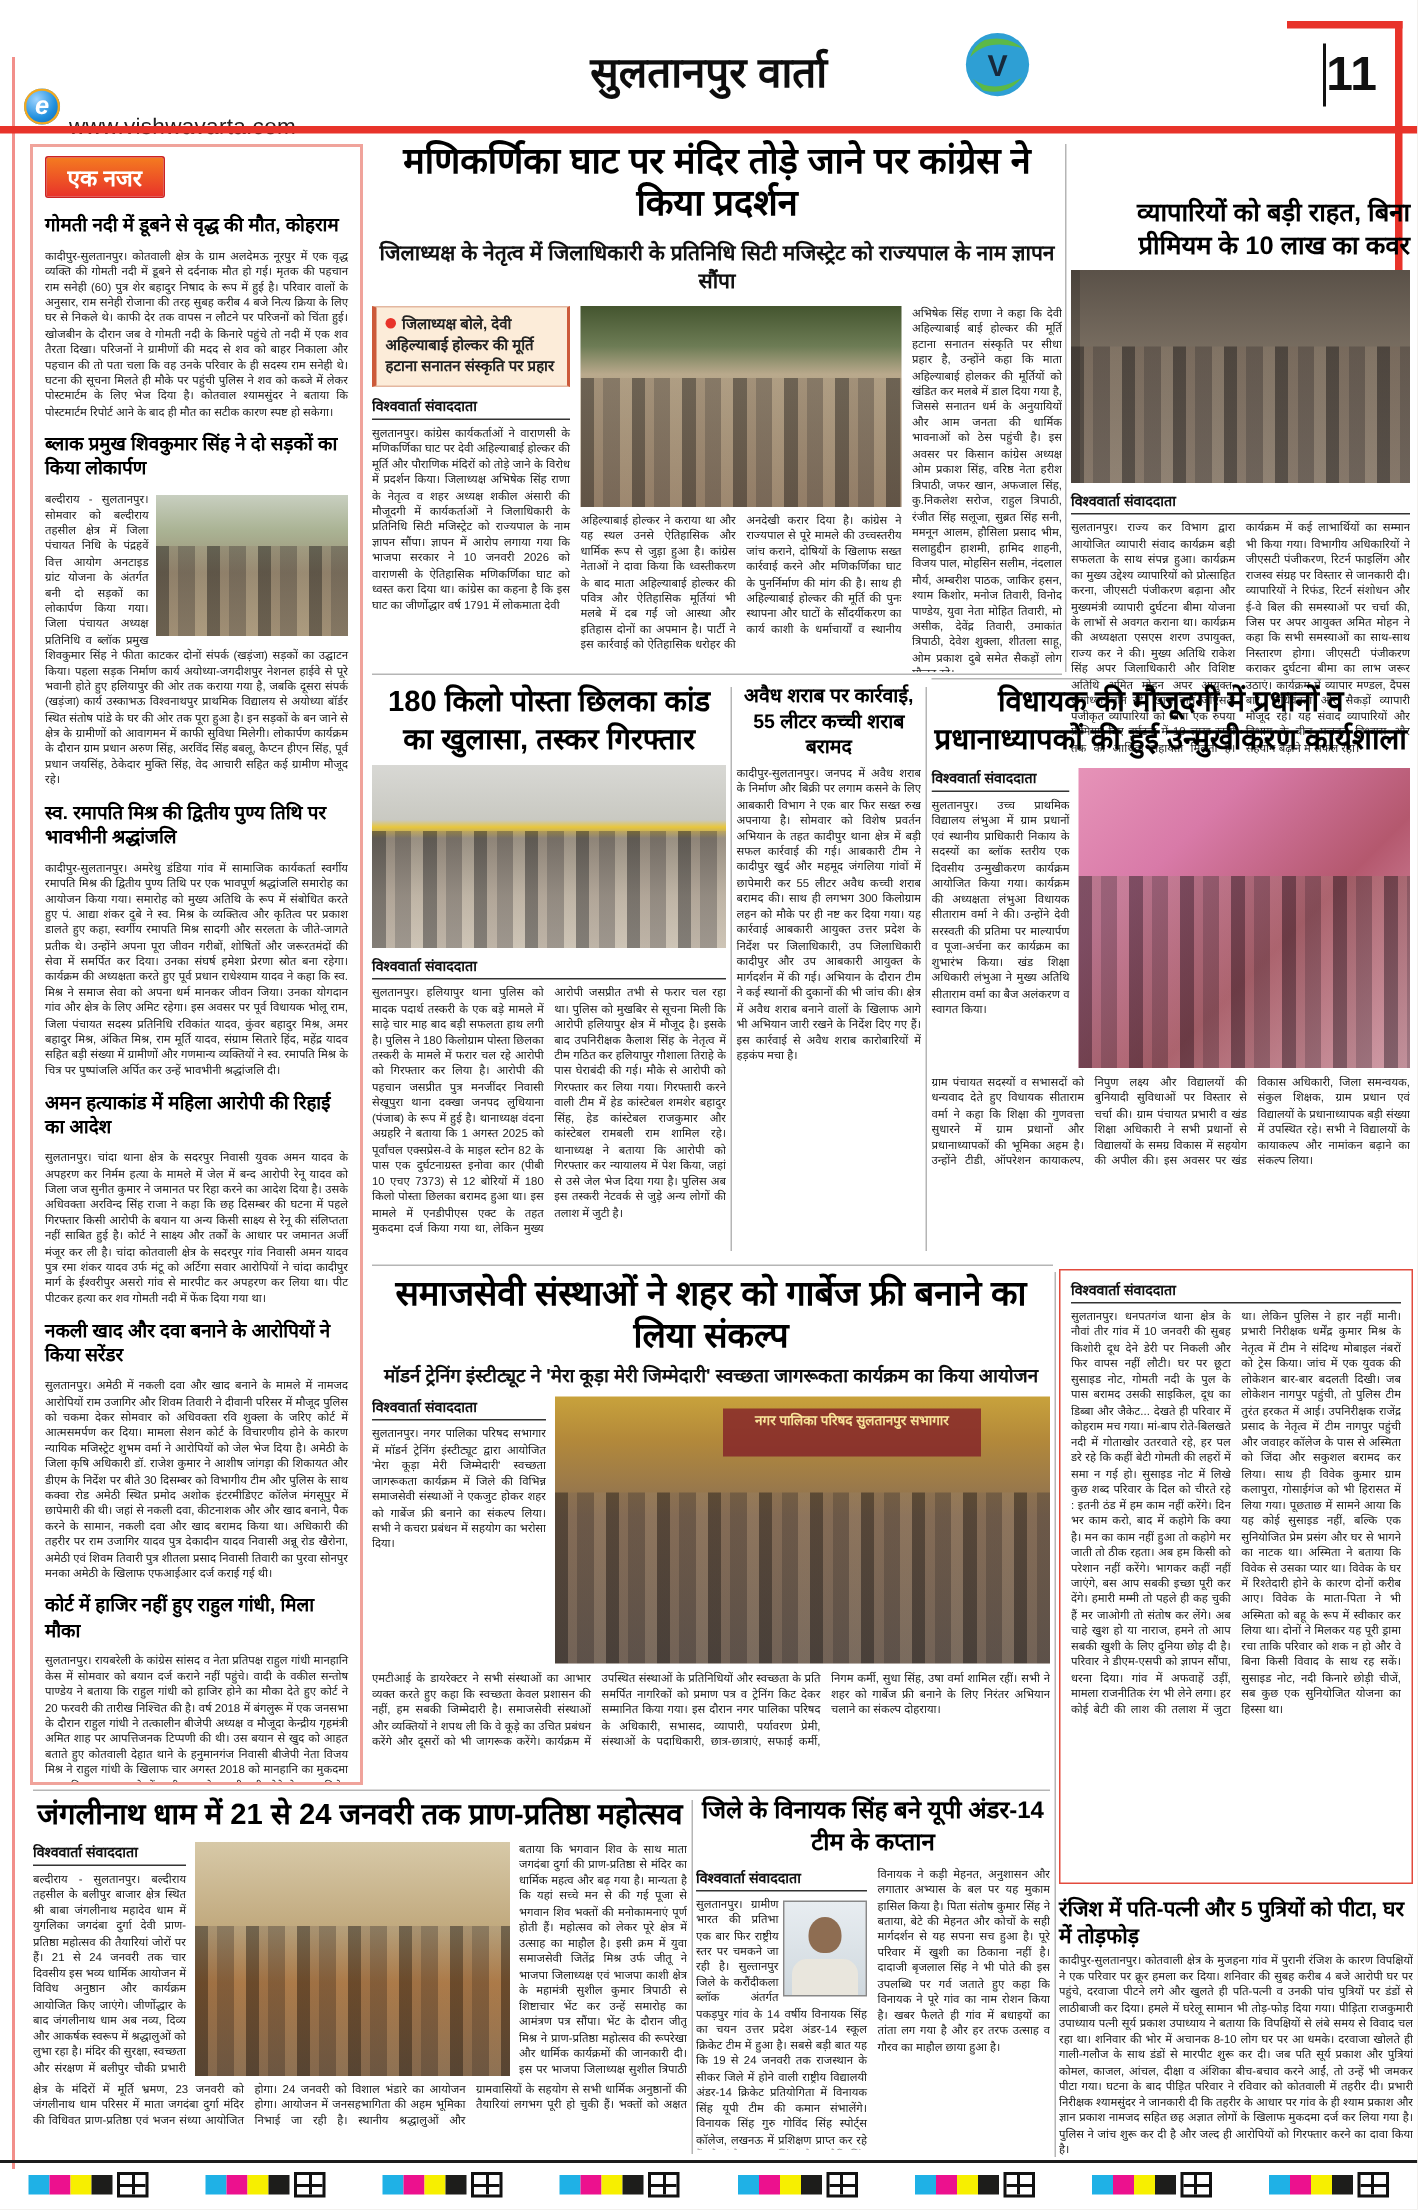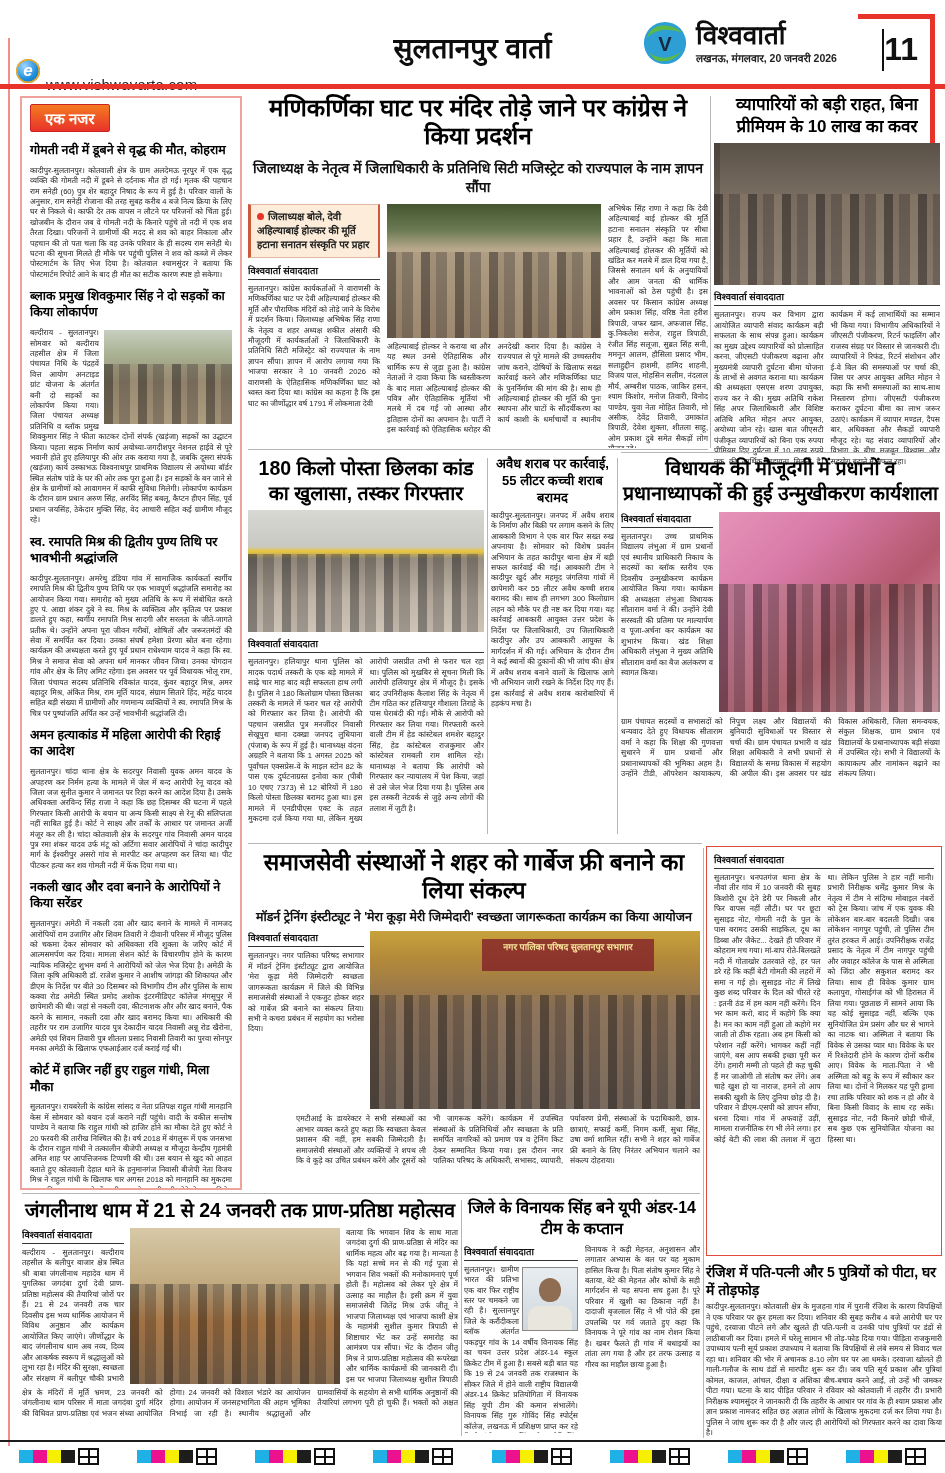--- a/index.html
+++ b/index.html
@@ -53,21 +53,21 @@
   .lead h1{font-size:24px;line-height:1.18;text-align:center;}
   .lead-sub{font-size:14px;font-weight:bold;text-align:center;margin:7px 0 8px;}
   .lead-cols{display:flex;gap:7px;height:244px;overflow:hidden;}
   .lead-c1{width:132px;}
   .lead-c2{width:214px;display:flex;flex-direction:column;}
   .lead-photo{height:134px;background:linear-gradient(180deg,#44552f 0%,#6d7c55 20%,#b9a98c 34%,#a08a70 100%);}
   .lead-under{columns:2;column-gap:7px;margin-top:4px;height:102px;overflow:hidden;}
   .lead-c3{flex:1;overflow:hidden;}
   
   .insurance{position:absolute;left:714px;top:94px;width:226px;}
-  .insurance h2{font-size:17px;line-height:1.3;text-align:center;}
+  .insurance h2{font-size:17px;line-height:1.3;text-align:right;margin-top:37px;}
   .ins-photo{height:142px;margin:5px 0;
      background:linear-gradient(90deg,rgba(0,0,0,.18) 0 6px,transparent 6px 14px),
                 linear-gradient(180deg,#5a5148 0%,#7a6f62 40%,#8d8275 100%);}
   .ins-body{height:158px;overflow:hidden;}
   
   .posta{position:absolute;left:248px;top:456px;width:236px;}
   .posta h2{font-size:19.5px;line-height:1.26;text-align:center;}
   .posta-photo{height:122px;margin:5px 0;
      background:linear-gradient(180deg,#d8d8d4 0%,#c9c9c2 30%,#e8c63c 34%,#9a958a 40%,#cfc8bb 72%,#e3ded2 100%);}
   .posta-body{height:188px;overflow:hidden;}
@@ -84,21 +84,21 @@
   
   .garbage{position:absolute;left:248px;top:849px;width:452px;}
   .garbage h1{font-size:23px;line-height:1.2;text-align:center;}
   .gb-sub{font-size:12.5px;font-weight:bold;text-align:center;margin:4px 0 6px;}
   .gb-row{display:flex;gap:6px;}
   .gb-c1{width:116px;height:178px;overflow:hidden;}
   .gb-photo{flex:1;height:178px;
      background:linear-gradient(180deg,#c8a23c 0%,#b3893a 16%,#8a6f55 45%,#6f6258 100%);}
   .gb-banner{position:absolute;top:8px;left:34%;width:52%;height:30px;background:rgba(130,30,40,.78);
      color:#f8e49a;font-size:9px;font-weight:bold;text-align:center;line-height:1.4;padding-top:2px;z-index:2;}
-  .gb-bottom{height:96px;overflow:hidden;margin-top:5px;margin-left:48px;}
+  .gb-bottom{height:96px;overflow:hidden;margin-top:5px;}
   
   .suicide{position:absolute;left:706px;top:846px;width:236px;height:410px;border:1.5px solid #e24a3c;
      padding:6px 7px;box-sizing:border-box;overflow:hidden;}
   .suicide h2{font-size:18.5px;line-height:1.3;text-align:center;margin:2px 0 7px;}
   .suicide-body{height:322px;overflow:hidden;}
   
   .ranjish{position:absolute;left:706px;top:1263px;width:236px;}
   .ranjish h3{font-size:14px;line-height:1.3;margin-bottom:3px;}
   .ranjish-body{height:164px;overflow:hidden;}
   
@@ -144,24 +144,20 @@
     <span class="site-url">www.vishwavarta.com</span>
   </div>
   <div class="edition-title">सुलतानपुर वार्ता</div>
   <div class="masthead">
     <svg class="globe" viewBox="0 0 48 48">
       <circle cx="24" cy="24" r="22" fill="#2e9fd4"></circle>
       <path d="M5 19 Q17 5 42 13 Q30 3 15 7 Q7 11 5 19Z" fill="#5cb947"></path>
       <path d="M7 34 Q22 45 41 33 Q31 46 14 42Z" fill="#5cb947"></path>
       <text x="24" y="32" font-size="21" font-weight="bold" text-anchor="middle" fill="#17293b">V</text>
     </svg>
-    <div class="mast-text">
-      <span class="mast-title">विश्ववार्ता</span>
-      <span class="mast-date">लखनऊ, मंगलवार, 20 जनवरी 2026</span>
-    </div>
   </div>
   <div class="pagenum-wrap">
     <span class="pagenum">11</span>
   </div>
   <div class="red-rule"></div>
 
   <aside class="ek-box">
     <span class="ek-tab">एक नजर</span>
     <article>
       <h3 class="ek-title">गोमती नदी में डूबने से वृद्ध की मौत, कोहराम</h3>

